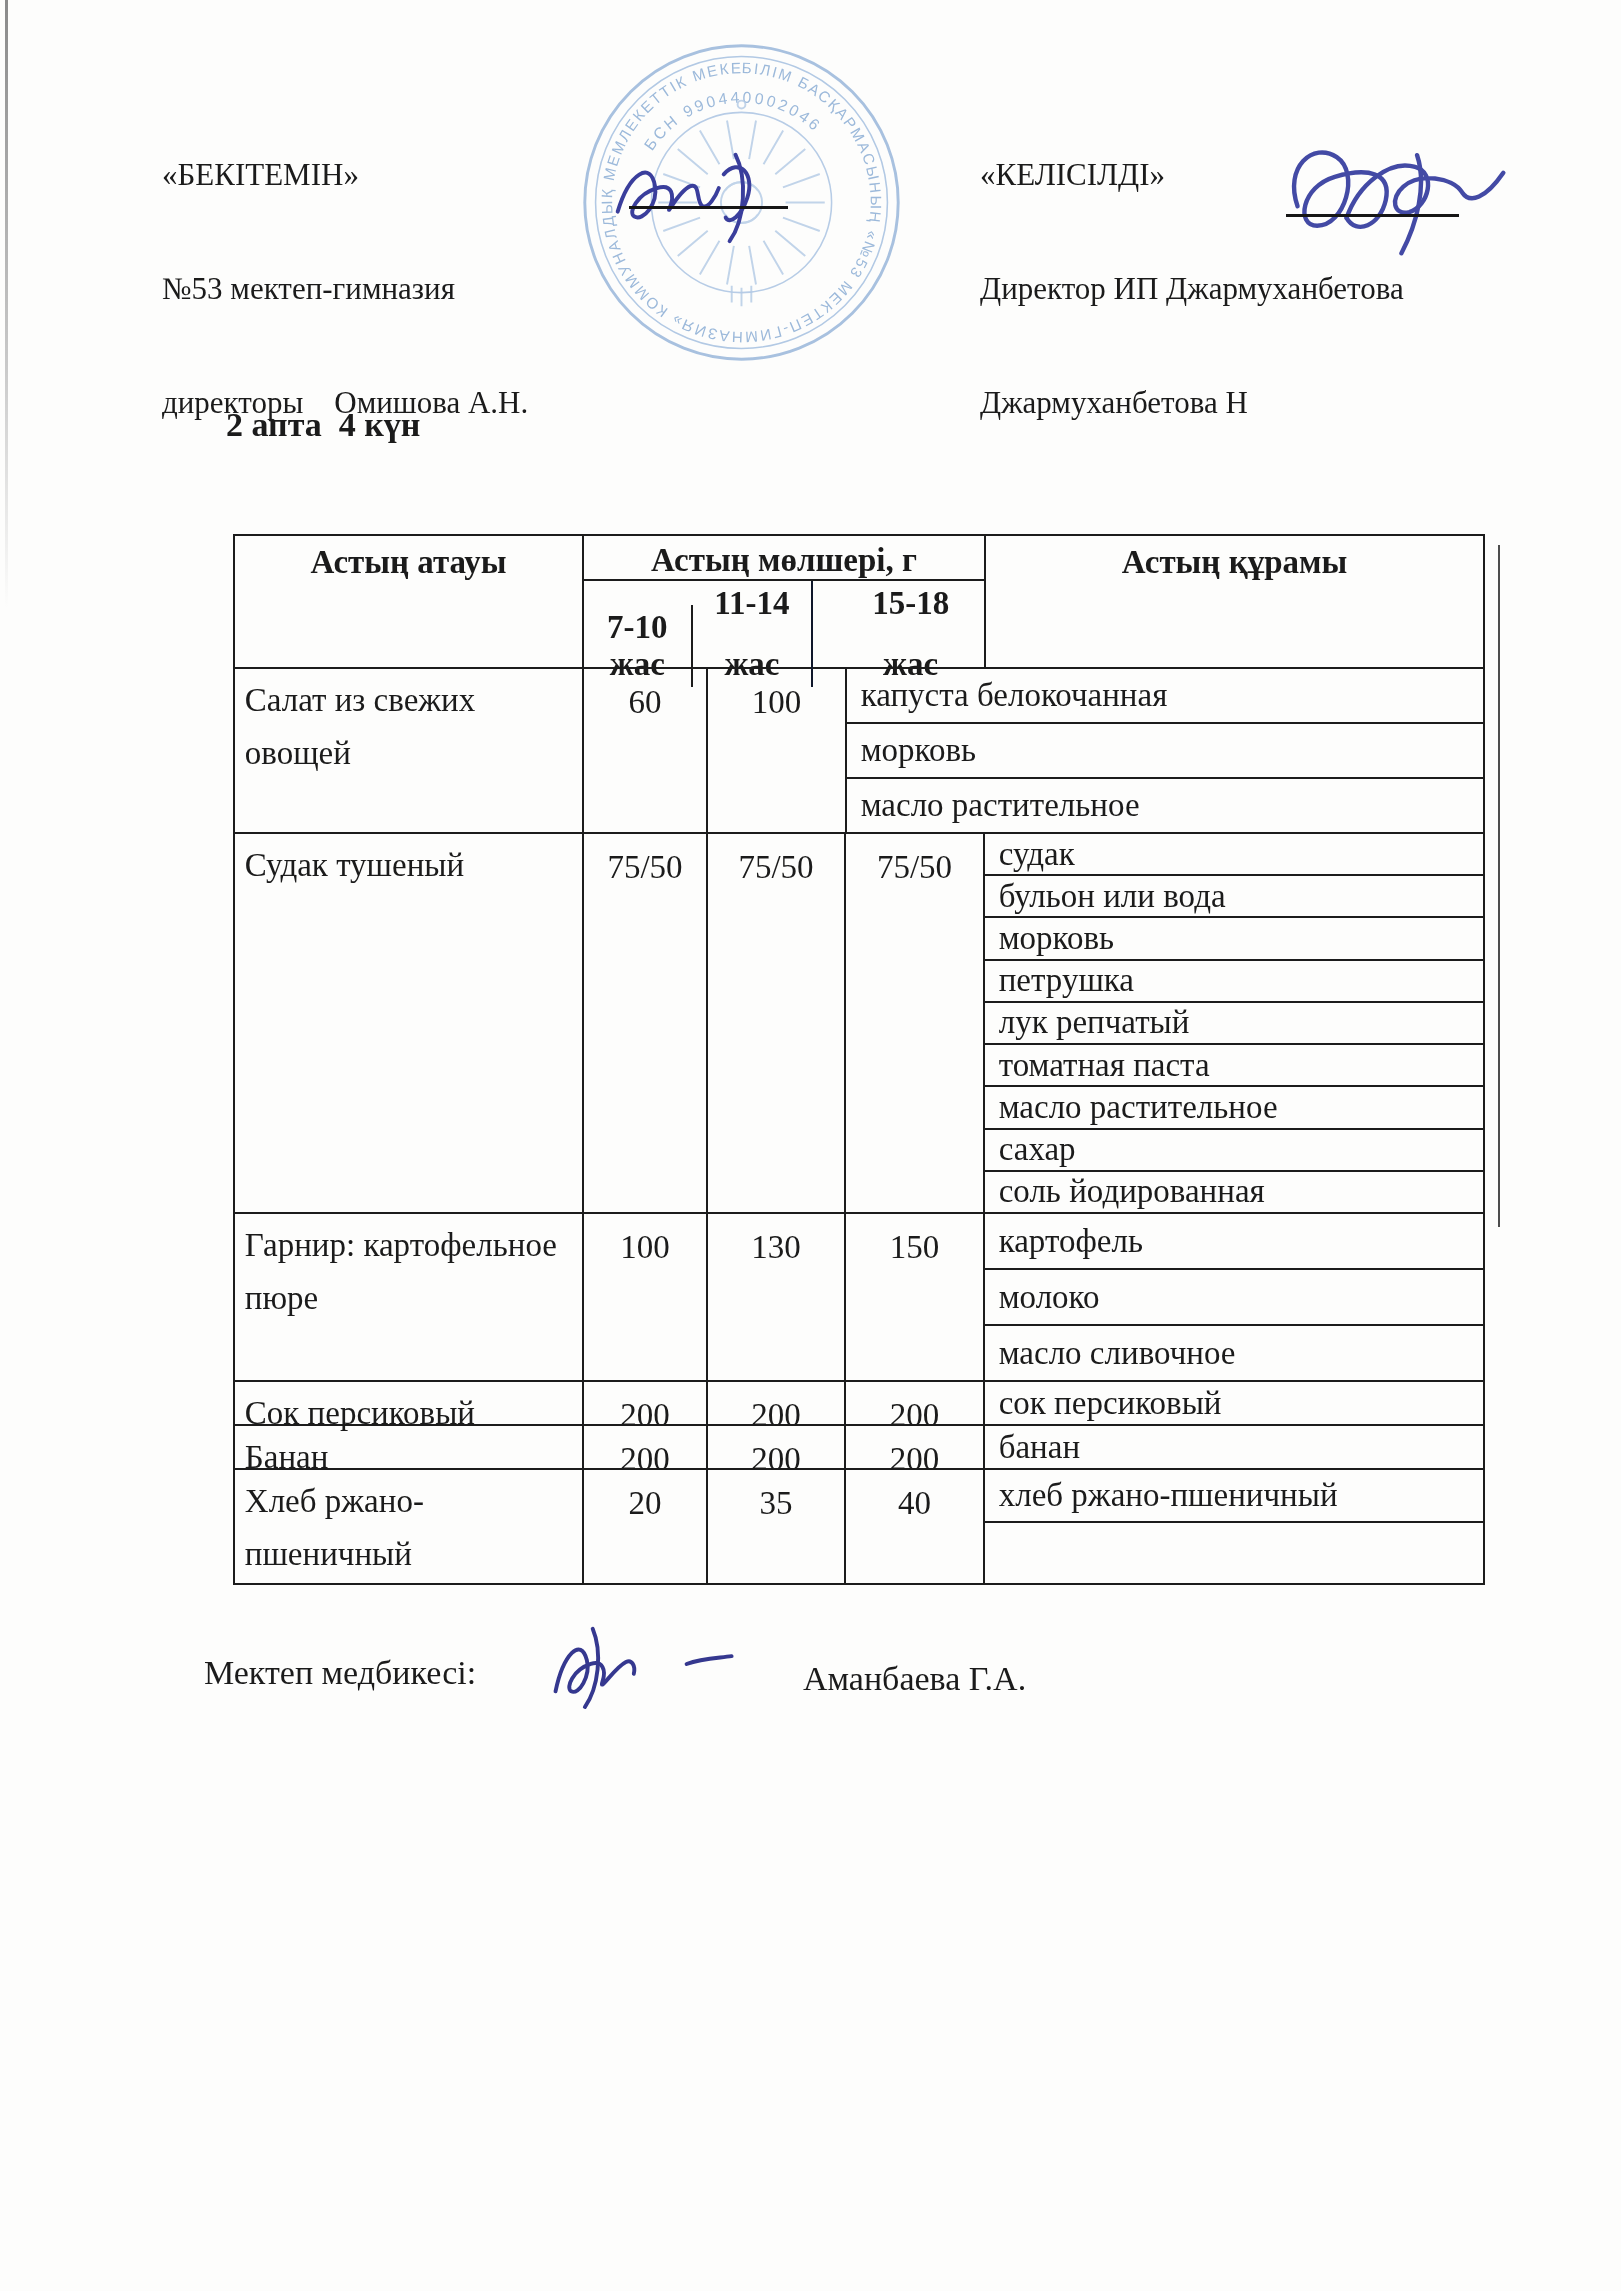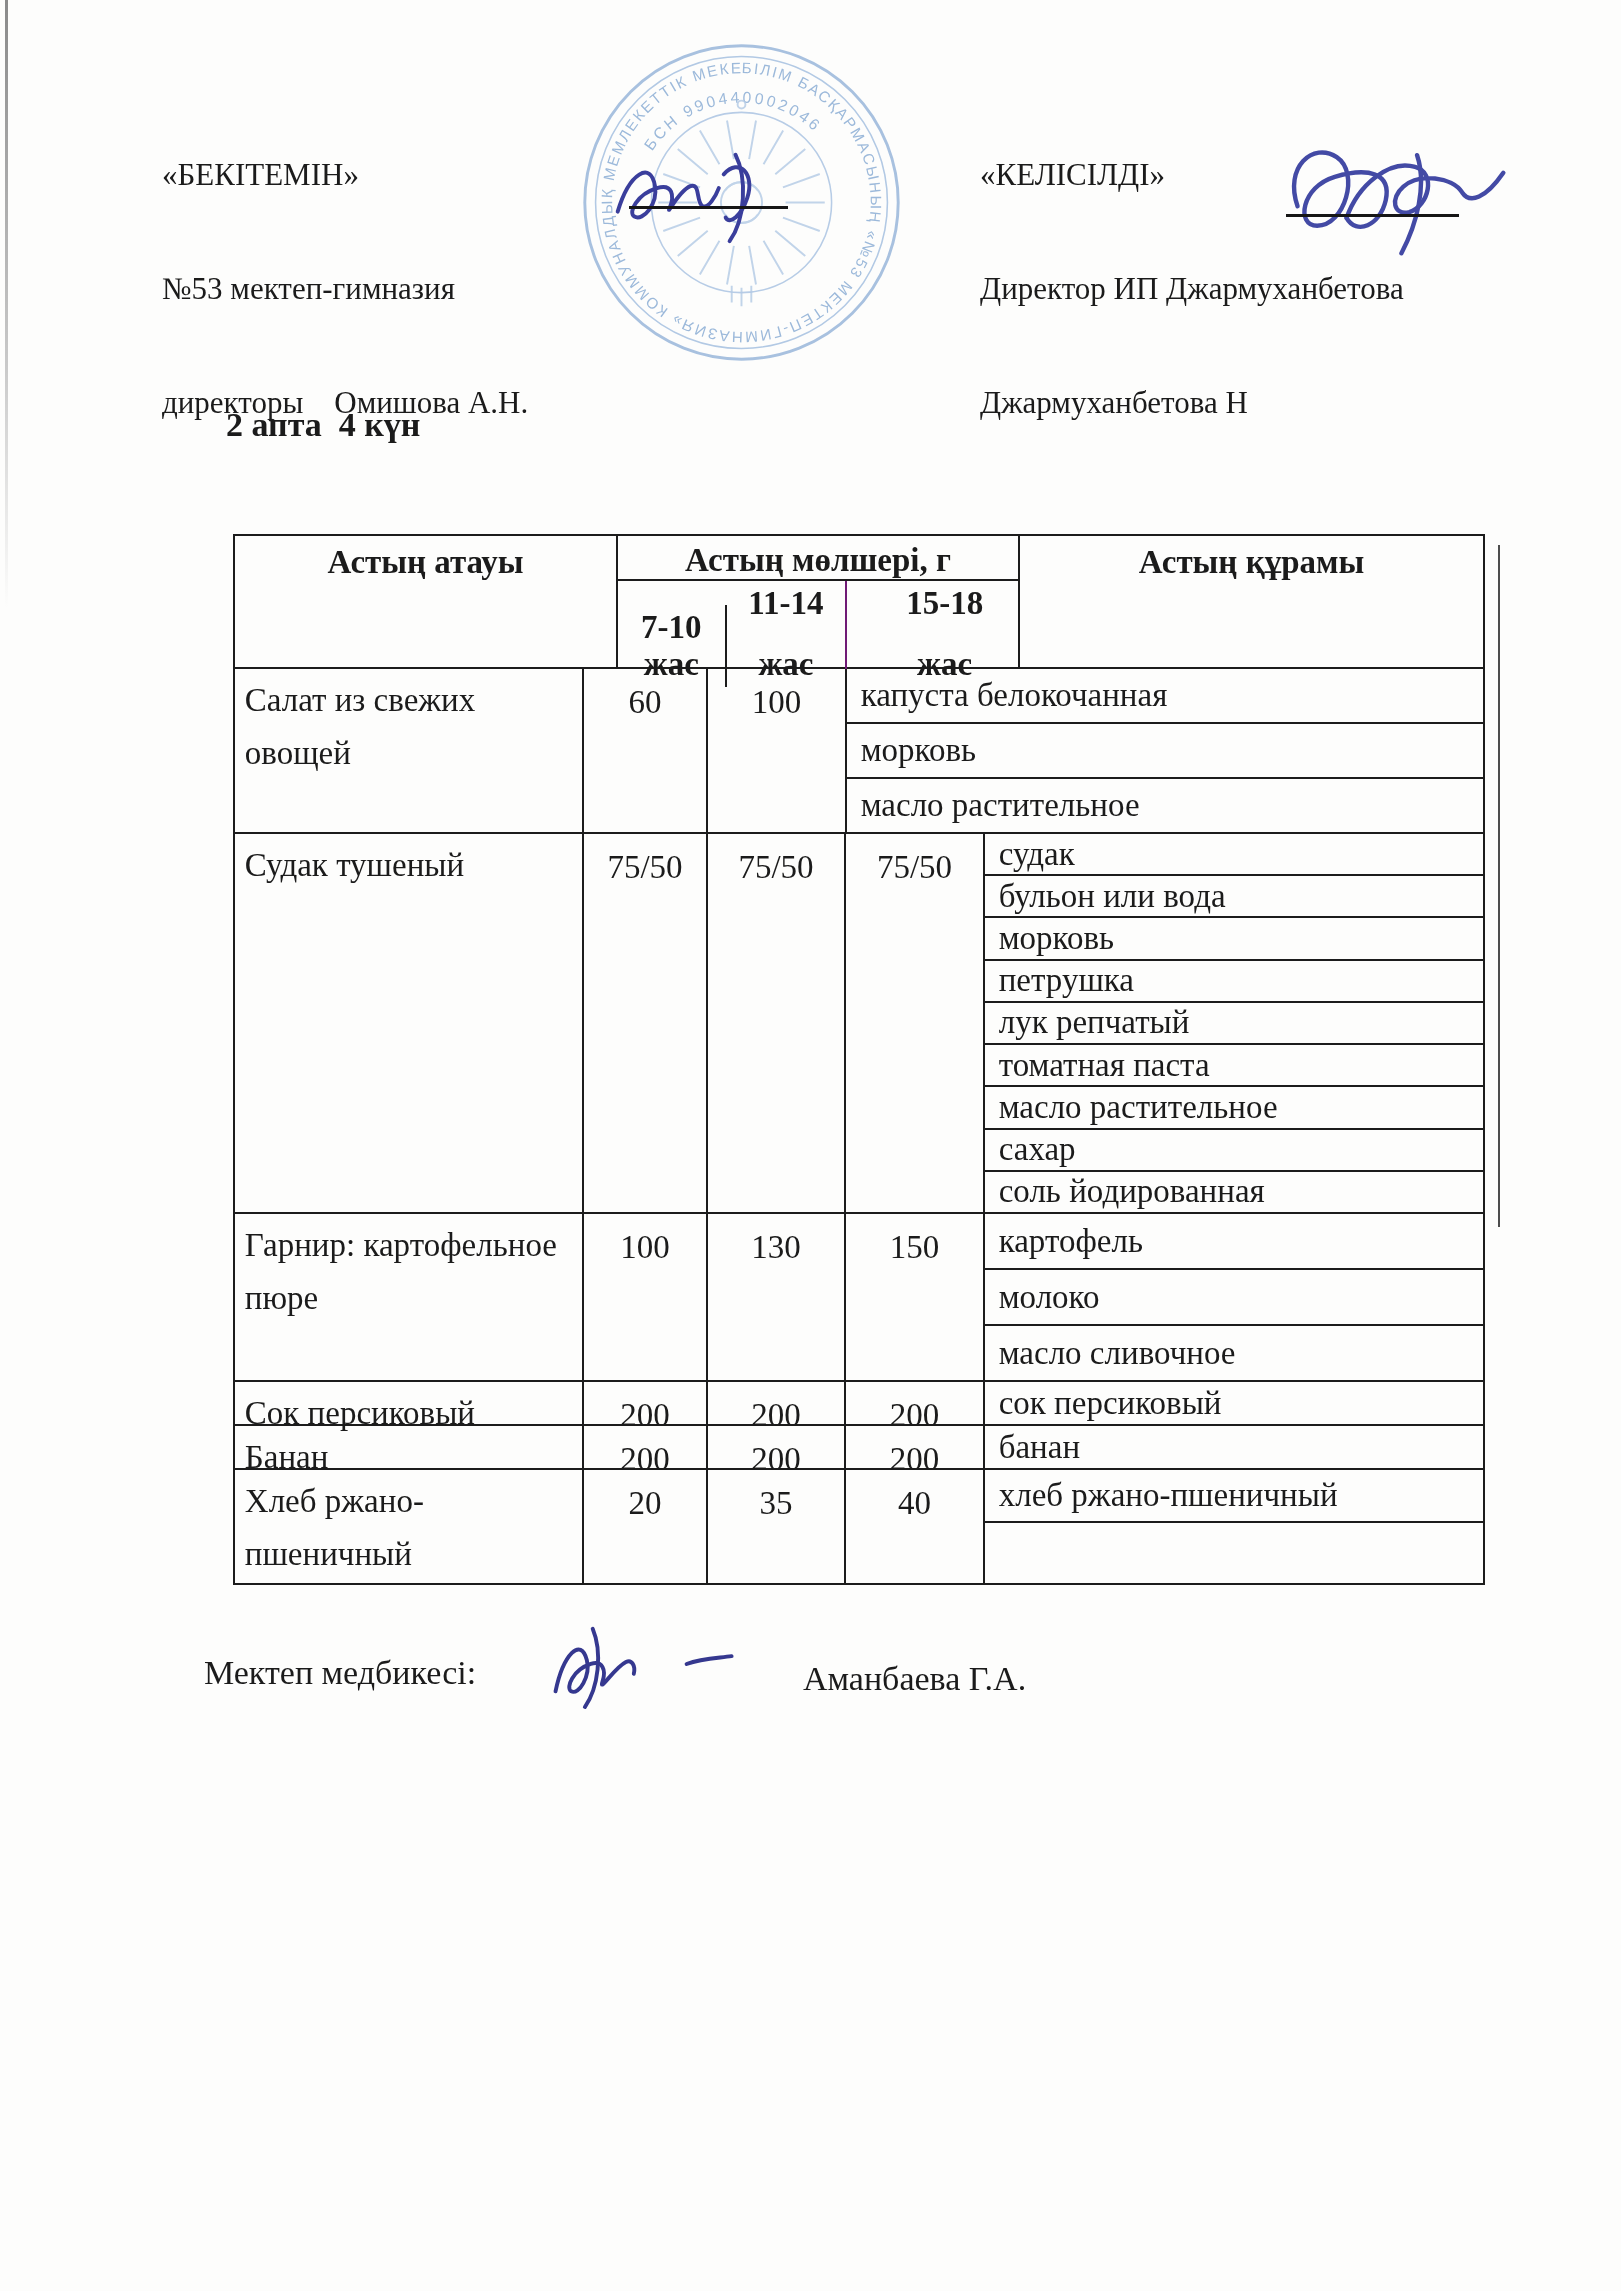--- a/index.html
+++ b/index.html
@@ -36,27 +36,27 @@
   
   .menu-table{
     position:absolute;left:233px;top:534px;width:1252px;
     border:2.9px solid #1c1c1c;
     box-sizing:border-box;
     font-size:33px;
   }
   .menu-table *{box-sizing:border-box;}
   .t-head{display:flex;height:131px;}
   .th{font-weight:bold;text-align:center;}
-  .th-name{width:383px;border-right:2px solid #1c1c1c;padding-top:7.8px;font-family:Liberation Serif, serif;}
+  .th-name{width:349px;border-right:2px solid #1c1c1c;padding-top:7.8px;font-family:Liberation Serif, serif;}
   .th-mid{width:402px;display:flex;flex-direction:column;border-right:2px solid #1c1c1c;}
   .th-measure{height:49px;border-bottom:2px solid #1c1c1c;padding-top:5.9px;}
   .age-row{flex:1;display:flex;}
   .age-cell{display:flex;flex-direction:column;justify-content:space-between;padding:3.9px 0 3.9px 0;}
   .age-1{width:124px;border-right:2px solid #1c1c1c;margin-top:24px;}
-  .age-2{width:138px;border-right:2px solid #701a75;}
+  .age-2{width:138px;border-right:2px solid #0f172a;}
   .age-3{width:168px;margin-left:24px;}
   .th-ingr{flex:1;padding-top:7.8px;}
   
   .dish-row{display:flex;border-top:2px solid #1c1c1c;}
   .c-name{width:349px;border-right:2px solid #1c1c1c;padding:4.9px 7.8px 0 9.8px;line-height:1.6;}
   .c-p{border-right:2px solid #1c1c1c;text-align:center;padding-top:15px;}
   .c-p1{width:124px;}
   .c-p2{width:138px;}
   .c-p3{width:139px;}
   .c-ingr{flex:1;display:flex;flex-direction:column;}

